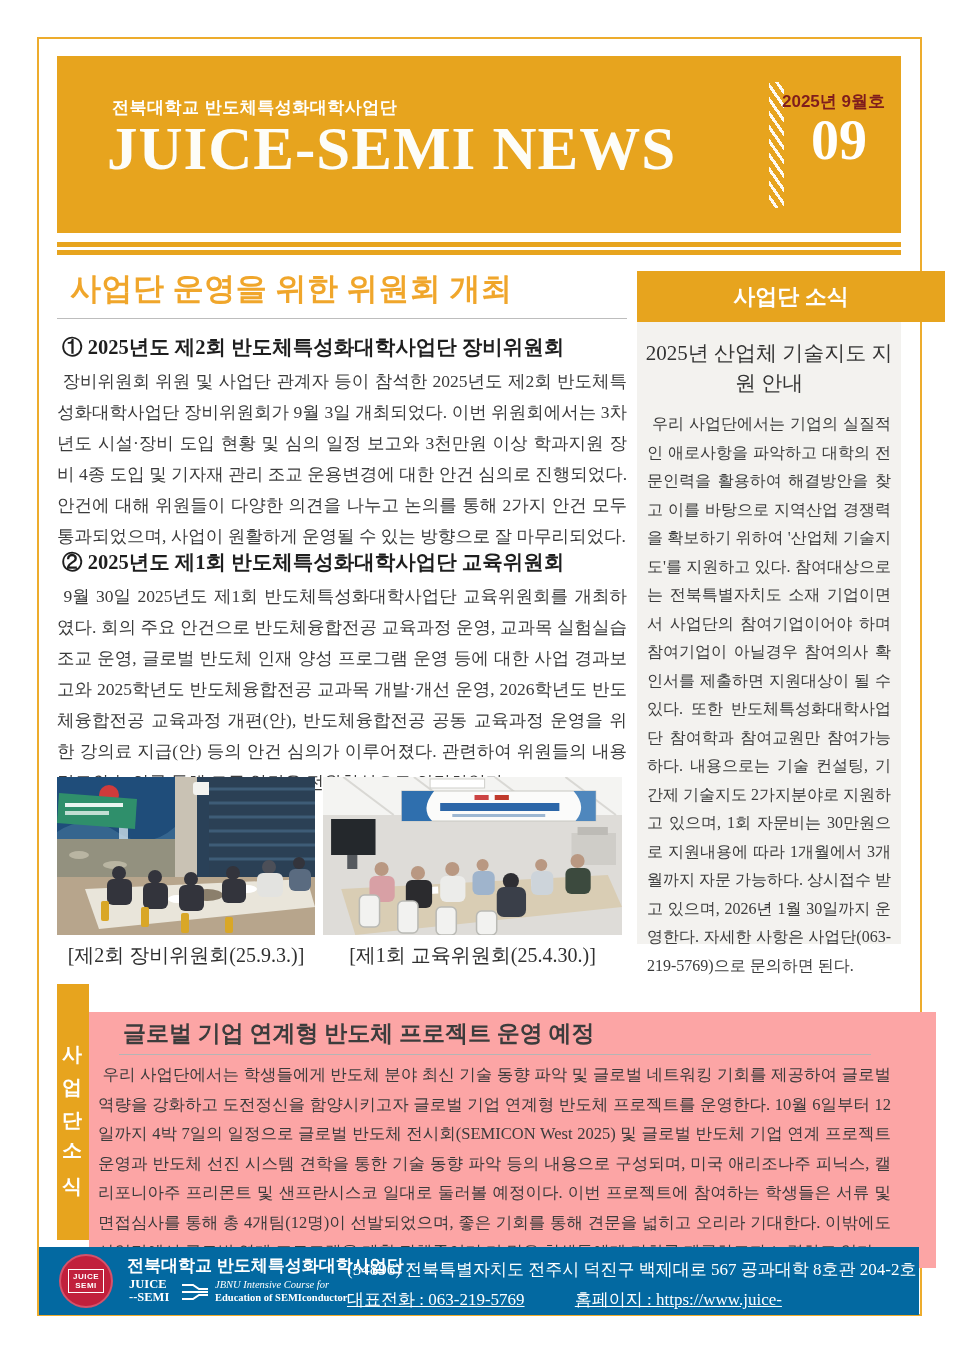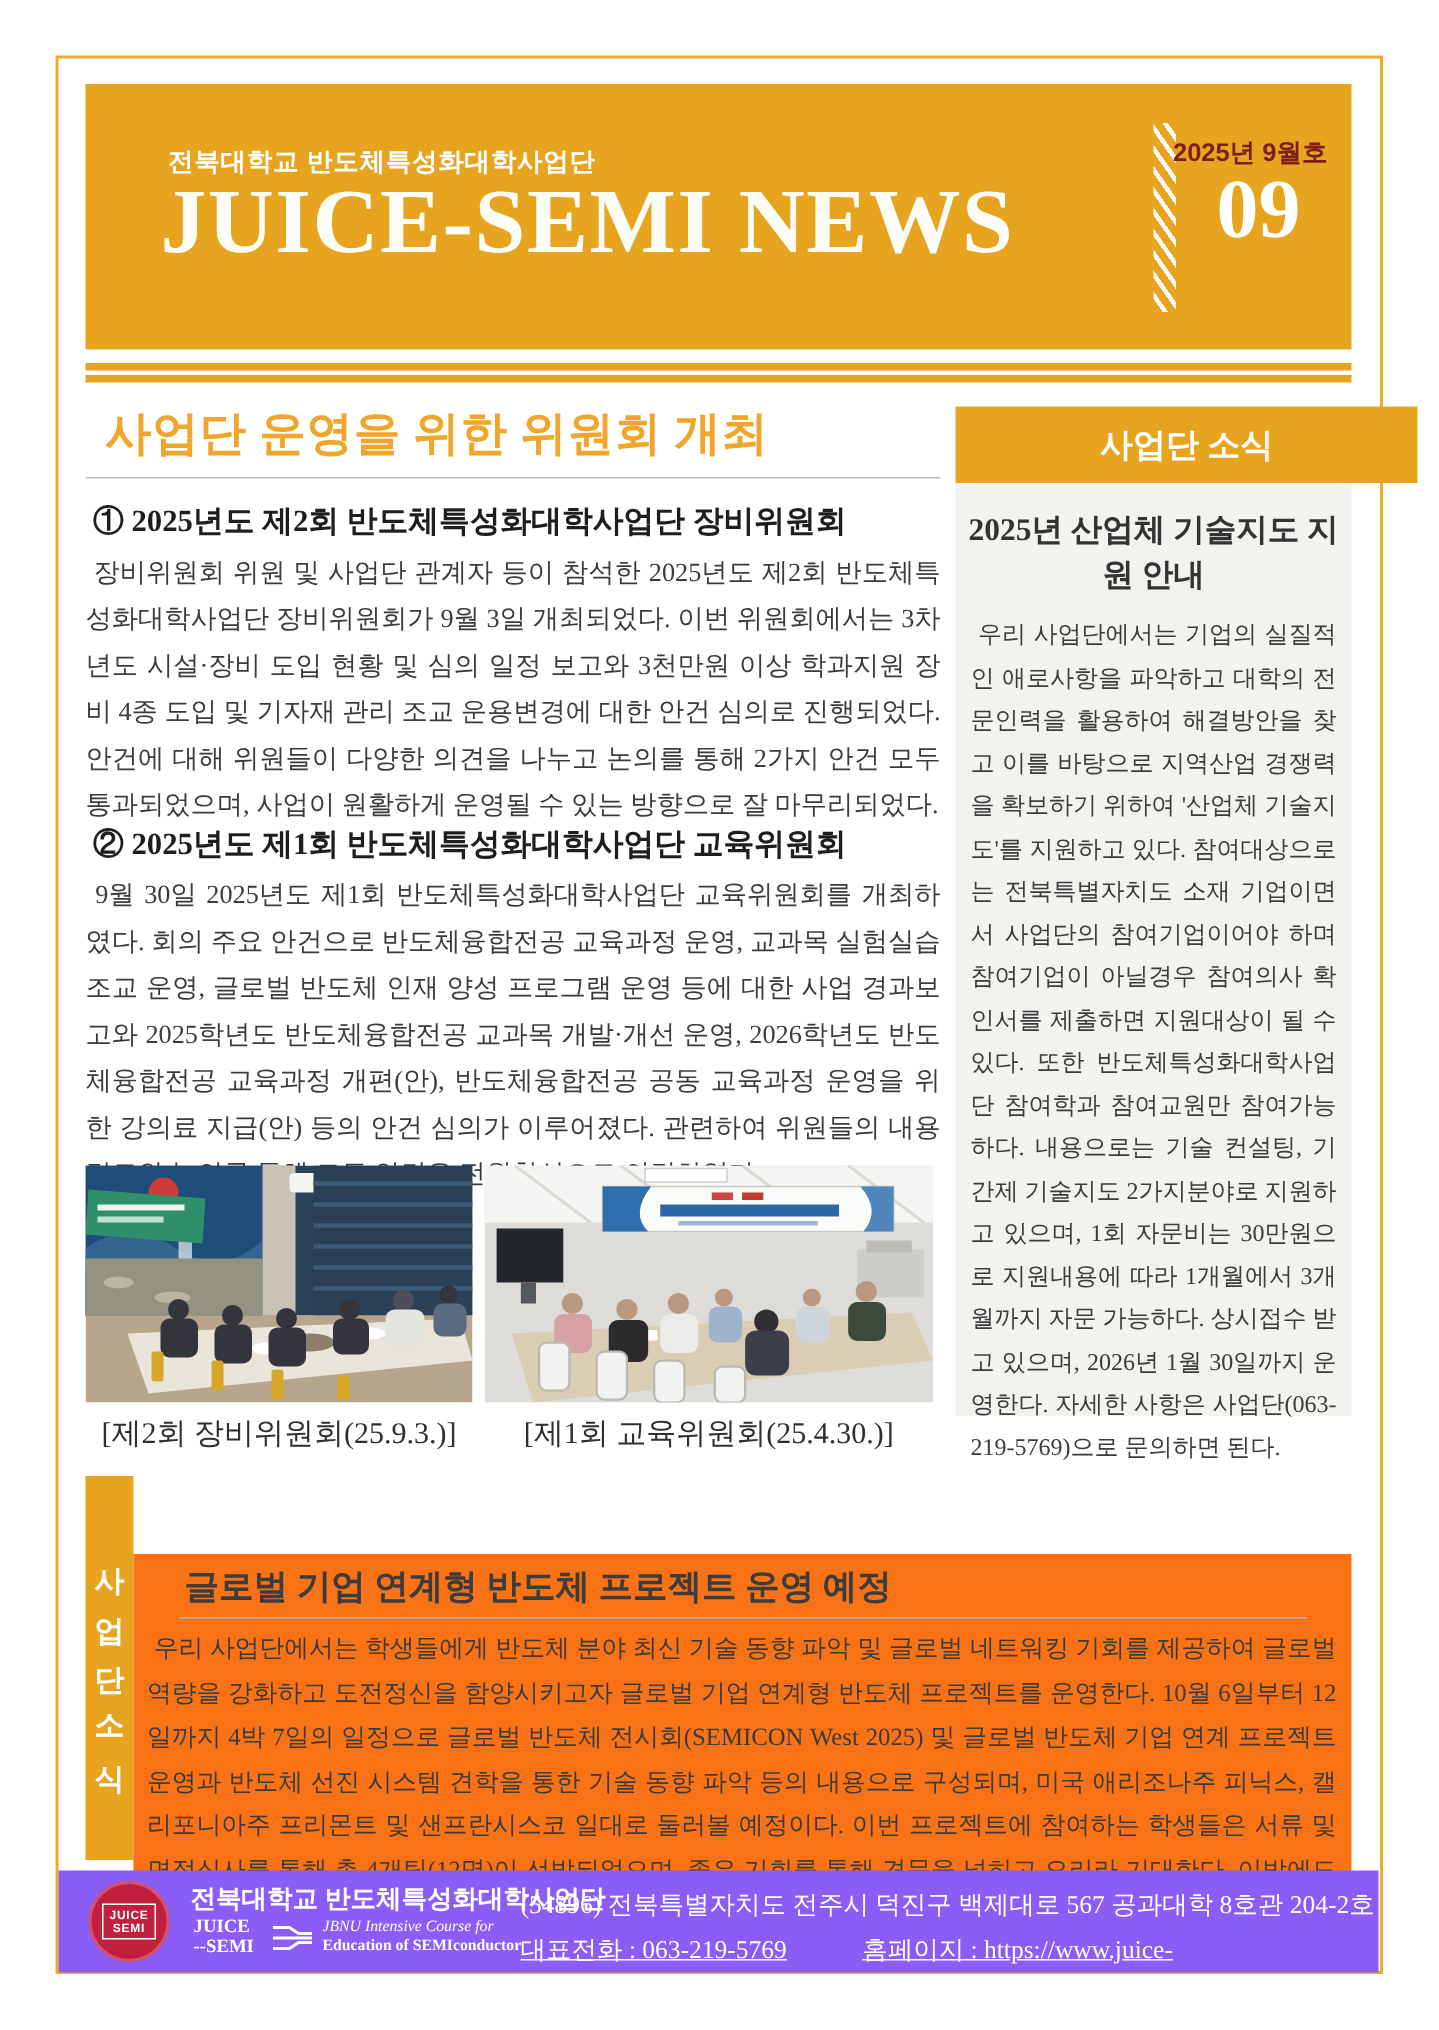--- a/index.html
+++ b/index.html
@@ -32,36 +32,36 @@
   
   .photos{position:absolute;left:57px;top:777px;width:570px;height:192px;}
   figure{margin:0;position:absolute;top:0;}
   .fig1{left:0;width:258px;} .fig2{left:266px;width:299px;}
   figure svg{display:block;width:100%;height:158px;}
   figcaption{margin-top:7px;text-align:center;font-size:20px;color:#2f2f2f;}
   
   .side-band{position:absolute;left:637px;top:271px;width:308px;height:51px;background:#e7a41e;
              color:#fff;font-size:22px;font-weight:bold;text-align:center;line-height:51px;}
   .side-body{position:absolute;left:637px;top:322px;width:264px;height:622px;background:#f3f2ef;}
-  .side-title{margin:16px 8px 0 8px;font-size:21px;line-height:30px;font-weight:bold;
+  .side-title{margin:16px 8px 0 8px;font-size:21px;line-height:30px;font-weight:normal;
               color:#333;text-align:center;}
   .side-p{margin:12px 10px 0 10px;font-size:16px;line-height:28.5px;text-align:justify;
           white-space:pre-wrap;color:#3b3b3b;}
   
   .btab{position:absolute;left:57px;top:984px;width:32px;height:256px;background:#e7a41e;
         display:flex;align-items:center;justify-content:center;}
   .btab span{writing-mode:vertical-rl;text-orientation:upright;color:#fff;font-size:20px;
              font-weight:bold;letter-spacing:13px;}
-  .bbody{position:absolute;left:89px;top:1036px;width:812px;height:256px;background:#f97316;}
+  .bbody{position:absolute;left:89px;top:1012px;width:812px;height:256px;background:#fca5a5;padding-left:35px;}
   .bhead{position:absolute;left:34px;top:6px;margin:0;font-size:23px;font-weight:bold;color:#3c3c3c;}
   .brule{position:absolute;left:30px;top:42px;width:752px;border-top:1px solid #b5b5b5;}
   .bp{position:absolute;left:9px;top:48px;width:793px;margin:0;font-size:16.5px;line-height:29.5px;
       text-align:justify;white-space:pre-wrap;color:#3b3b3b;}
   
-  .footer{position:absolute;left:39px;top:1247px;width:880px;height:68px;background:#8b5cf6;color:#fff;}
+  .footer{position:absolute;left:39px;top:1247px;width:880px;height:68px;background:#0369a1;color:#fff;}
   .logo{position:absolute;left:20px;top:7px;width:54px;height:54px;border-radius:50%;
         background:#c1203c;border:2px solid #d5526b;box-sizing:border-box;
         display:flex;align-items:center;justify-content:center;}
   .logo-box{border:1.5px solid #fff;padding:2px 4px;text-align:center;font-family:"Liberation Sans",sans-serif;
             font-size:8px;font-weight:bold;line-height:9px;color:#fff;letter-spacing:.5px;}
   .f-org{position:absolute;left:88px;top:7px;font-size:17px;font-weight:bold;
          font-family:"Liberation Sans",sans-serif;}
   .f-brand{position:absolute;left:90px;top:31px;font-size:12.5px;font-weight:bold;line-height:13px;
            font-family:"Liberation Serif",serif;}
   .f-chip{position:absolute;left:142px;top:34px;}

